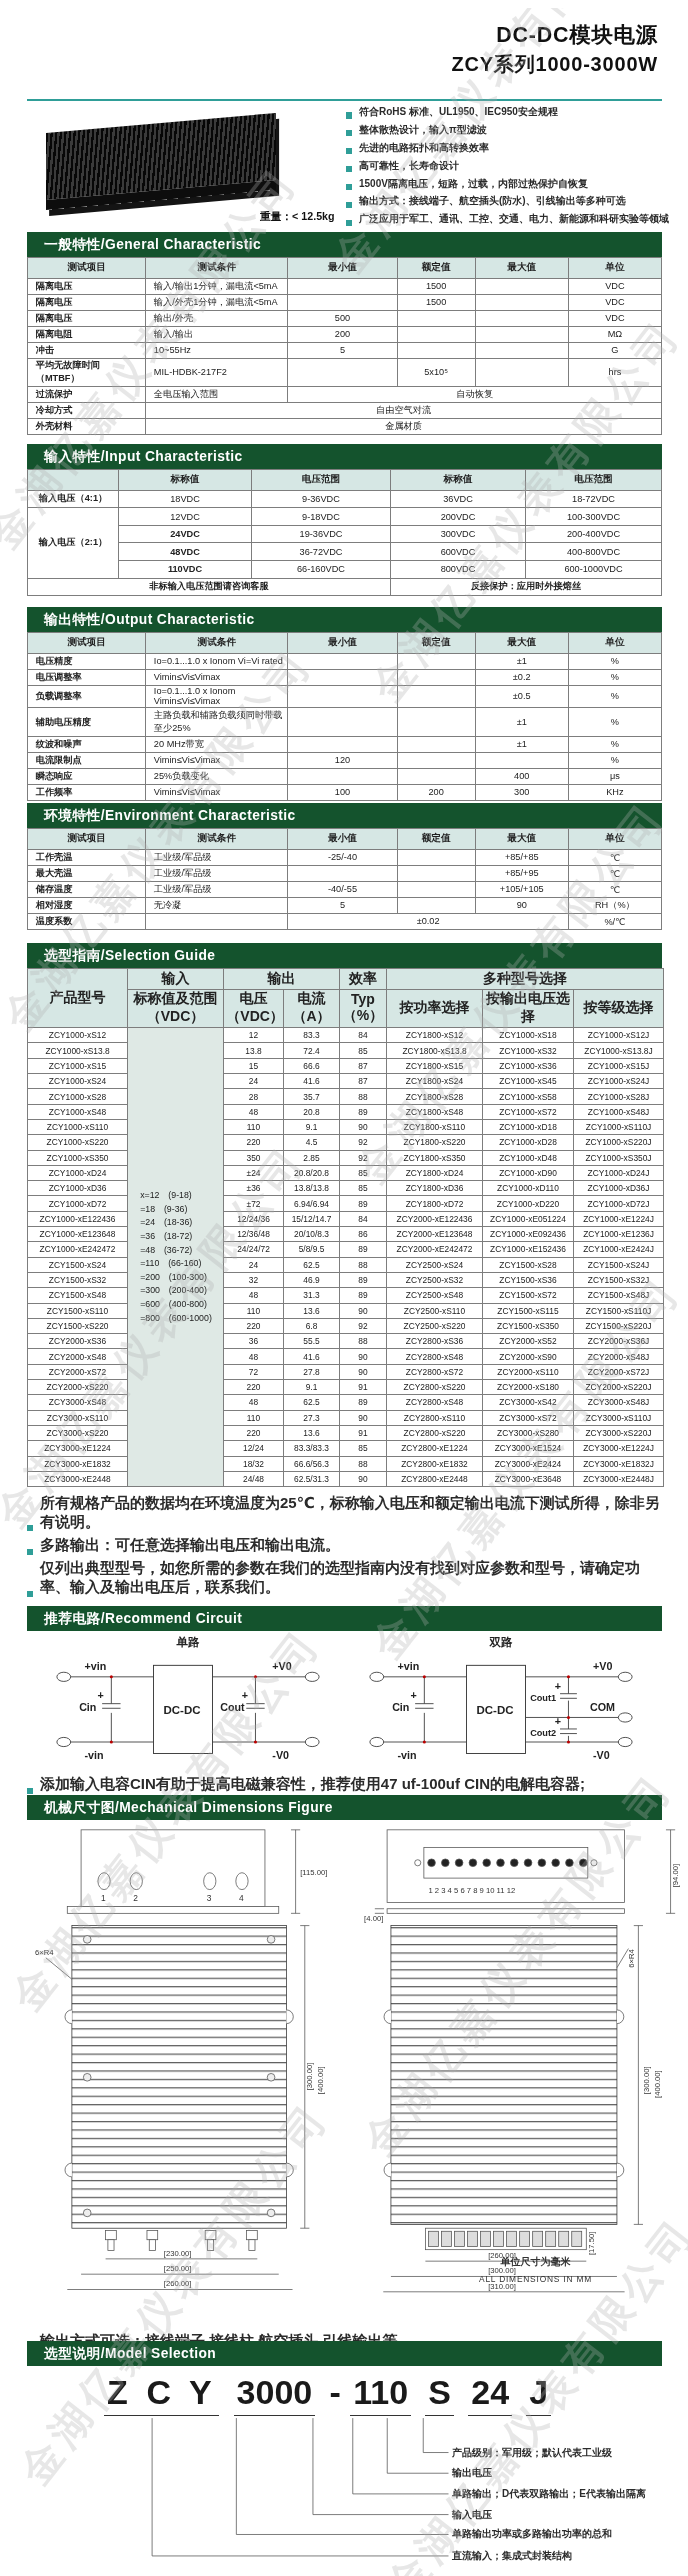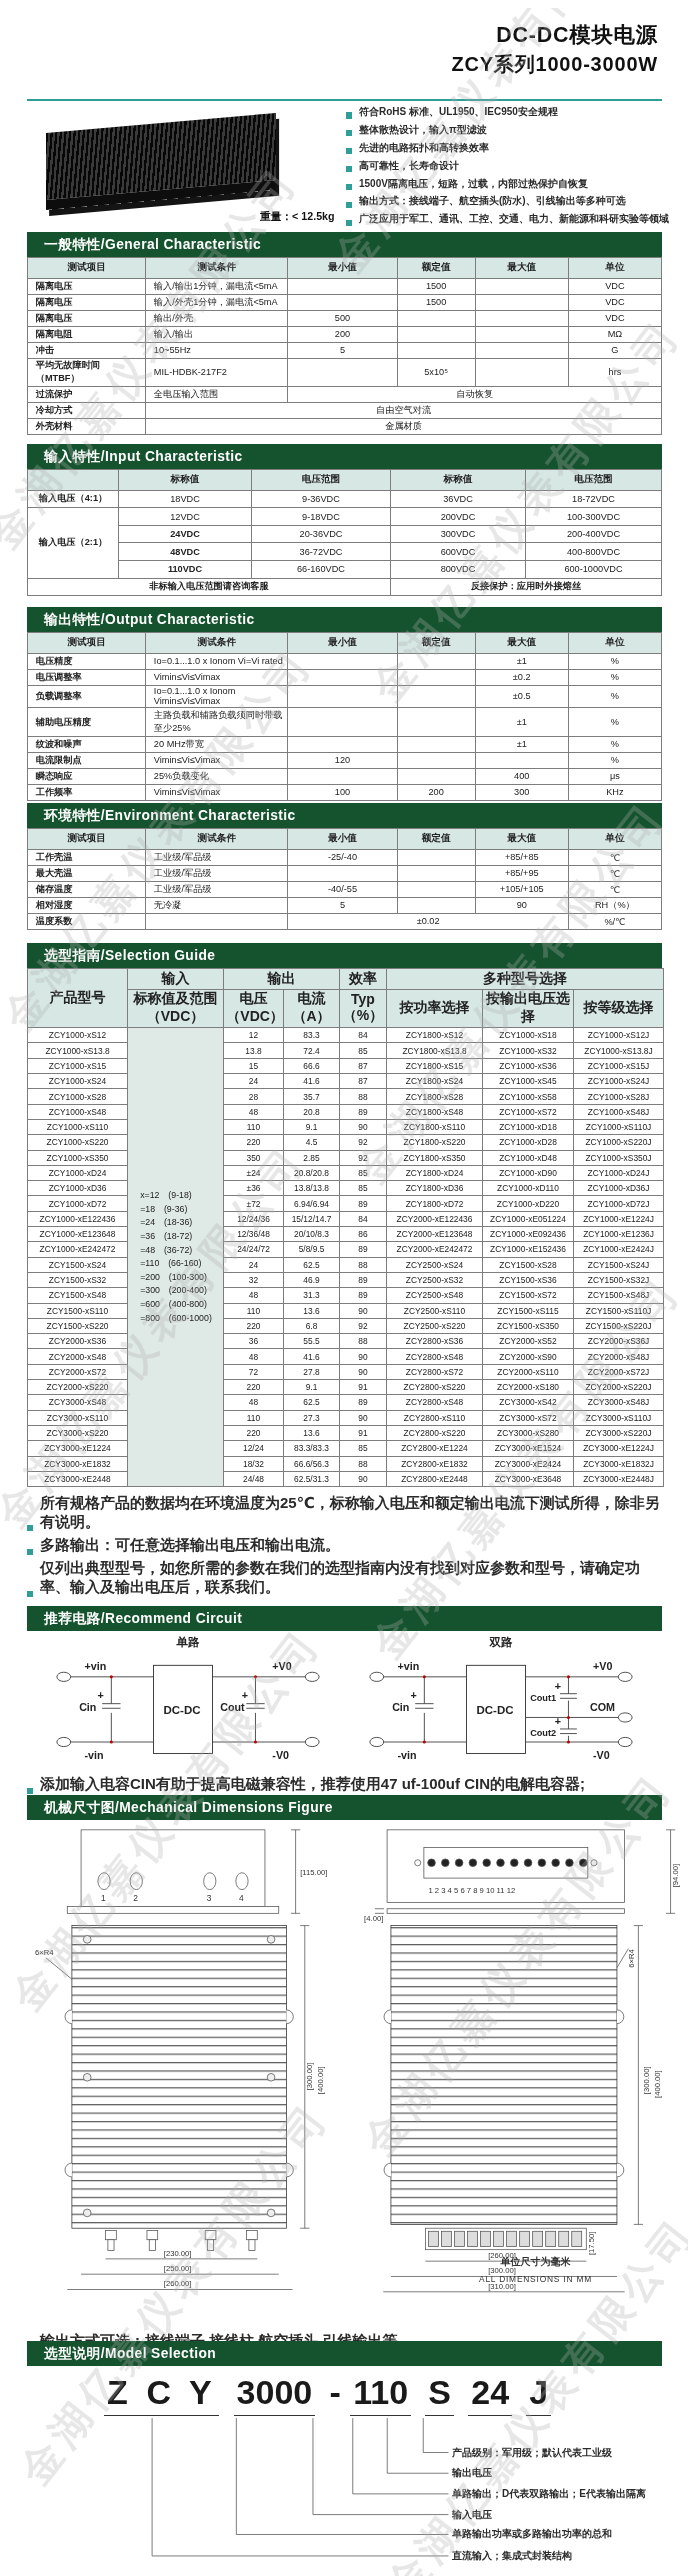--- a/index.html
+++ b/index.html
@@ -222,21 +222,21 @@
           </tr>
           <tr>
             <td rowspan="4">输入电压（2:1）</td>
             <td>12VDC</td>
             <td>9-18VDC</td>
             <td>200VDC</td>
             <td>100-300VDC</td>
           </tr>
           <tr>
             <td>24VDC</td>
-            <td>20-36VDC</td>
+            <td>19-36VDC</td>
             <td>300VDC</td>
             <td>200-400VDC</td>
           </tr>
           <tr>
             <td>48VDC</td>
             <td>36-72VDC</td>
             <td>600VDC</td>
             <td>400-800VDC</td>
           </tr>
           <tr>

